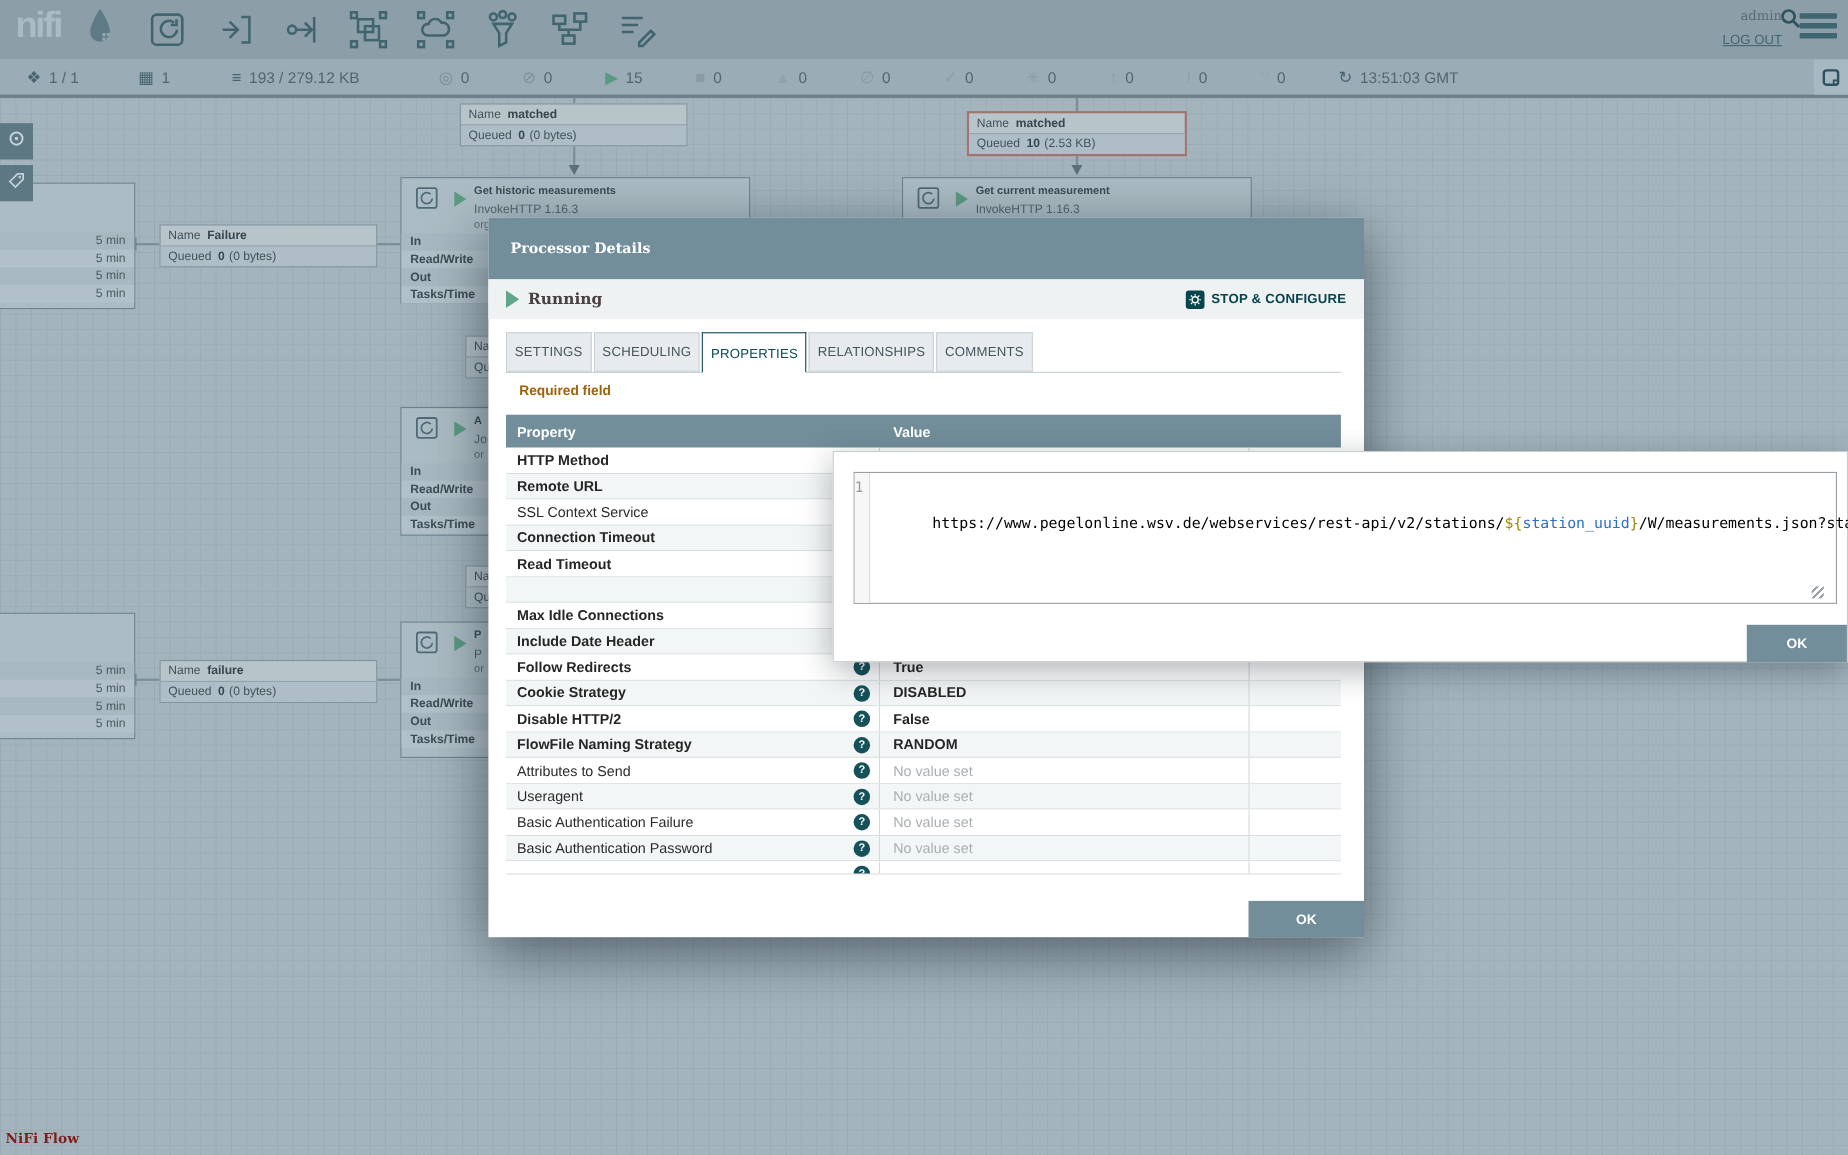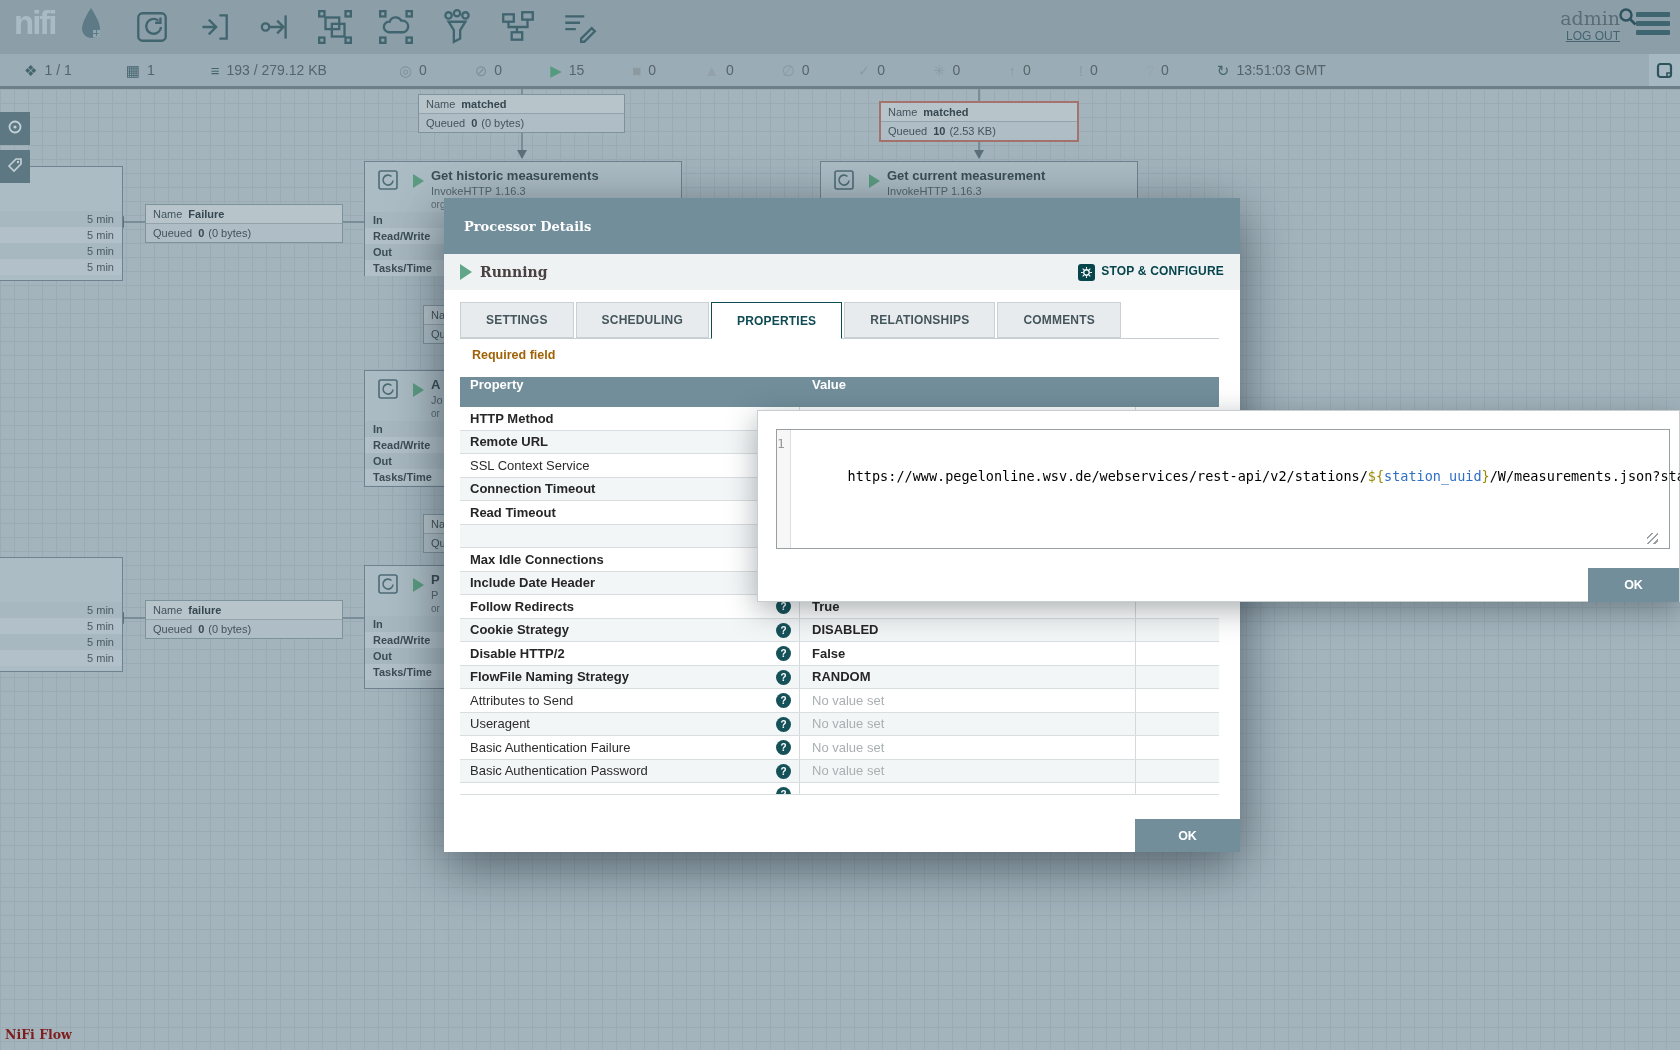--- a/index.html
+++ b/index.html
@@ -5,21 +5,21 @@
   html,body{margin:0;padding:0}
   body{width:1680px;height:1050px;overflow:hidden;background:#A3B4BD;font-family:"Liberation Sans",sans-serif;position:relative}
   #app{position:absolute;inset:0}
 
   
   #topbar{position:absolute;left:0;top:0;width:1680px;height:54px;background:#8C9FA9;z-index:2}
   .brand{position:absolute;left:14px;top:4px;font-weight:bold;font-size:33px;letter-spacing:-2px;color:#A9BCC4}
   .droplet{position:absolute;left:78px;top:6px}
   .tool-icon{position:absolute;top:8px;width:38px;height:38px;cursor:pointer}
   .tool-icon svg{stroke:#41656F;fill:none;stroke-width:2.2px}
-  .user-name{position:absolute;right:60px;top:7px;font-family:"DejaVu Serif",serif;font-size:19px;color:#5B6C74;text-align:center}
+  .user-name{position:absolute;right:60px;top:7px;font-family:"DejaVu Serif",serif;font-size:12px;color:#5B6C74;text-align:center}
   .logout{position:absolute;right:60px;top:29px;font-size:12px;color:#44646F;text-decoration:underline;cursor:pointer}
   .burger{position:absolute;right:10px;top:12px;cursor:pointer}
   .burger div{width:34px;height:5px;background:#3E6570;margin-bottom:4px;border-radius:1px}
 
   
   #statusbar{position:absolute;top:54px;left:0;width:1680px;height:35px;background:#9AACB5;border-bottom:3px solid #6F7F87;box-sizing:border-box;display:flex;align-items:center;padding-left:24px;z-index:2}
   .sb-item{display:flex;align-items:center;margin-right:48px;white-space:nowrap}
   .sb-item:nth-of-type(1){margin-right:54px}
   .sb-item:nth-of-type(2){margin-right:56px}
   .sb-item:nth-of-type(3){margin-right:72px}
@@ -31,21 +31,21 @@
   
   #canvas{position:absolute;top:89px;left:0;width:1680px;height:961px;z-index:0;
     background-color:#A3B4BD;
     background-image:linear-gradient(#9AABB4 1px,transparent 1px),linear-gradient(90deg,#9AABB4 1px,transparent 1px);
     background-size:14px 14px}
 
   .proc{position:absolute;background:#ACBCC4;border:1px solid #6E8290;box-sizing:border-box;z-index:1;cursor:pointer}
   .proc-head{position:relative;height:50px}
   .proc-icon{position:absolute;left:12px;top:7px}
   .proc-play{position:absolute;left:48px;top:12px;width:0;height:0;border-left:11px solid #5B9C82;border-top:7px solid transparent;border-bottom:7px solid transparent}
-  .proc-name{position:absolute;left:66px;top:6px;font-weight:bold;font-size:13px;color:#3C4D56;white-space:nowrap}
+  .proc-name{position:absolute;left:66px;top:6px;font-weight:bold;font-size:10px;color:#3C4D56;white-space:nowrap}
   .proc-type{position:absolute;left:66px;top:23px;font-size:11px;color:#54656D;white-space:nowrap}
   .proc-bundle{position:absolute;left:66px;top:37px;font-size:10px;color:#5C6C74;white-space:nowrap}
   .proc-stats{position:absolute;left:0;top:50px;right:0}
   .srow{height:16px;display:flex;justify-content:space-between;align-items:center;padding:0 8px;font-size:11px}
   .srow:nth-child(odd){background:#A8B8C0}
   .srow:nth-child(even){background:#B2C1C9}
   .slabel{font-weight:bold;color:#3D4D55}
   .stime{color:#4A5A62}
   .partial-proc .proc-stats{top:44px}
   .partial-proc .srow{justify-content:flex-end}
@@ -69,27 +69,27 @@
   #dialog{position:absolute;left:444px;top:198px;width:796px;height:654px;background:#fff;box-shadow:0 14px 50px rgba(15,25,35,.55);z-index:10}
   .dlg-header{height:56px;background:#728E9B;display:flex;align-items:center;padding-left:20px}
   .dlg-title{font-family:"DejaVu Serif",serif;font-weight:bold;font-size:13px;color:#fff}
   .dlg-status{position:absolute;left:0;top:56px;width:100%;height:36px;background:#EFF2F3;display:flex;align-items:center;padding:0 16px;box-sizing:border-box}
   .run-play{width:0;height:0;border-left:12px solid #62A68A;border-top:8px solid transparent;border-bottom:8px solid transparent}
   .run-text{font-family:"DejaVu Serif",serif;font-weight:bold;font-size:14px;color:#4A4142;margin-left:8px}
   .stopcfg{margin-left:auto;display:flex;align-items:flex-start;font-weight:bold;font-size:12px;color:#07454D;cursor:pointer;letter-spacing:.2px}
   .gear-badge{width:17px;height:17px;background:#07454D;border-radius:3px;margin-right:6px;display:flex;align-items:center;justify-content:center}
 
   .tabs{position:absolute;left:16px;top:104px;width:759px;height:37px;border-bottom:1px solid #C6CED1;display:flex;box-sizing:border-box}
-  .tab{height:36px;box-sizing:border-box;border:1px solid #C9D1D4;background:#E7EBED;display:flex;align-items:center;justify-content:flex-start;font-weight:bold;font-size:12px;color:#44555C;margin-right:2px;padding:0 25px;cursor:pointer;letter-spacing:.2px}
+  .tab{height:36px;box-sizing:border-box;border:1px solid #C9D1D4;background:#E7EBED;display:flex;align-items:center;justify-content:flex-start;font-weight:normal;font-size:12px;color:#44555C;margin-right:2px;padding:0 7px;cursor:pointer;letter-spacing:.2px}
   .tab.sel{background:#fff;border:1px solid #0E4B54;border-bottom:1px solid #fff;color:#0E4B54;height:37px}
 
   .req-note{position:absolute;left:28px;top:150px;font-weight:bold;font-size:12.5px;color:#a16207}
 
   .ptable{position:absolute;left:16px;top:179px;width:759px}
-  .pt-head{height:30px;background:#728E9B;color:#fff;display:flex;font-weight:bold;font-size:13px;}
+  .pt-head{height:30px;background:#728E9B;color:#fff;display:flex;font-weight:bold;font-size:13px;align-items:center}
   .pt-head .h1{padding-left:10px;width:330px;box-sizing:content-box}
   .pt-head .h2{padding-left:12px}
   .prow{display:flex;height:23.5px;border-bottom:1px solid #D9DEE0;box-sizing:border-box;align-items:stretch;font-size:13px}
   .pt-body .prow:nth-of-type(odd){background:#fff}
   .pt-body .prow:nth-of-type(even){background:#F3F6F7}
   .prow.partial{height:12px;overflow:hidden}
   .pname{width:340px;position:relative;padding-left:10px;box-sizing:border-box;display:flex;align-items:center;border-right:1px solid #D4DADC}
   .pname-text{color:#2B2B2B}
   .pname-text.req{font-weight:bold;color:#262626}
   .help{position:absolute;right:8px;top:4px;width:15px;height:15px;border-radius:50%;background:#155159;color:#fff;font-size:10px;font-weight:bold;display:flex;align-items:center;justify-content:center;cursor:pointer}

